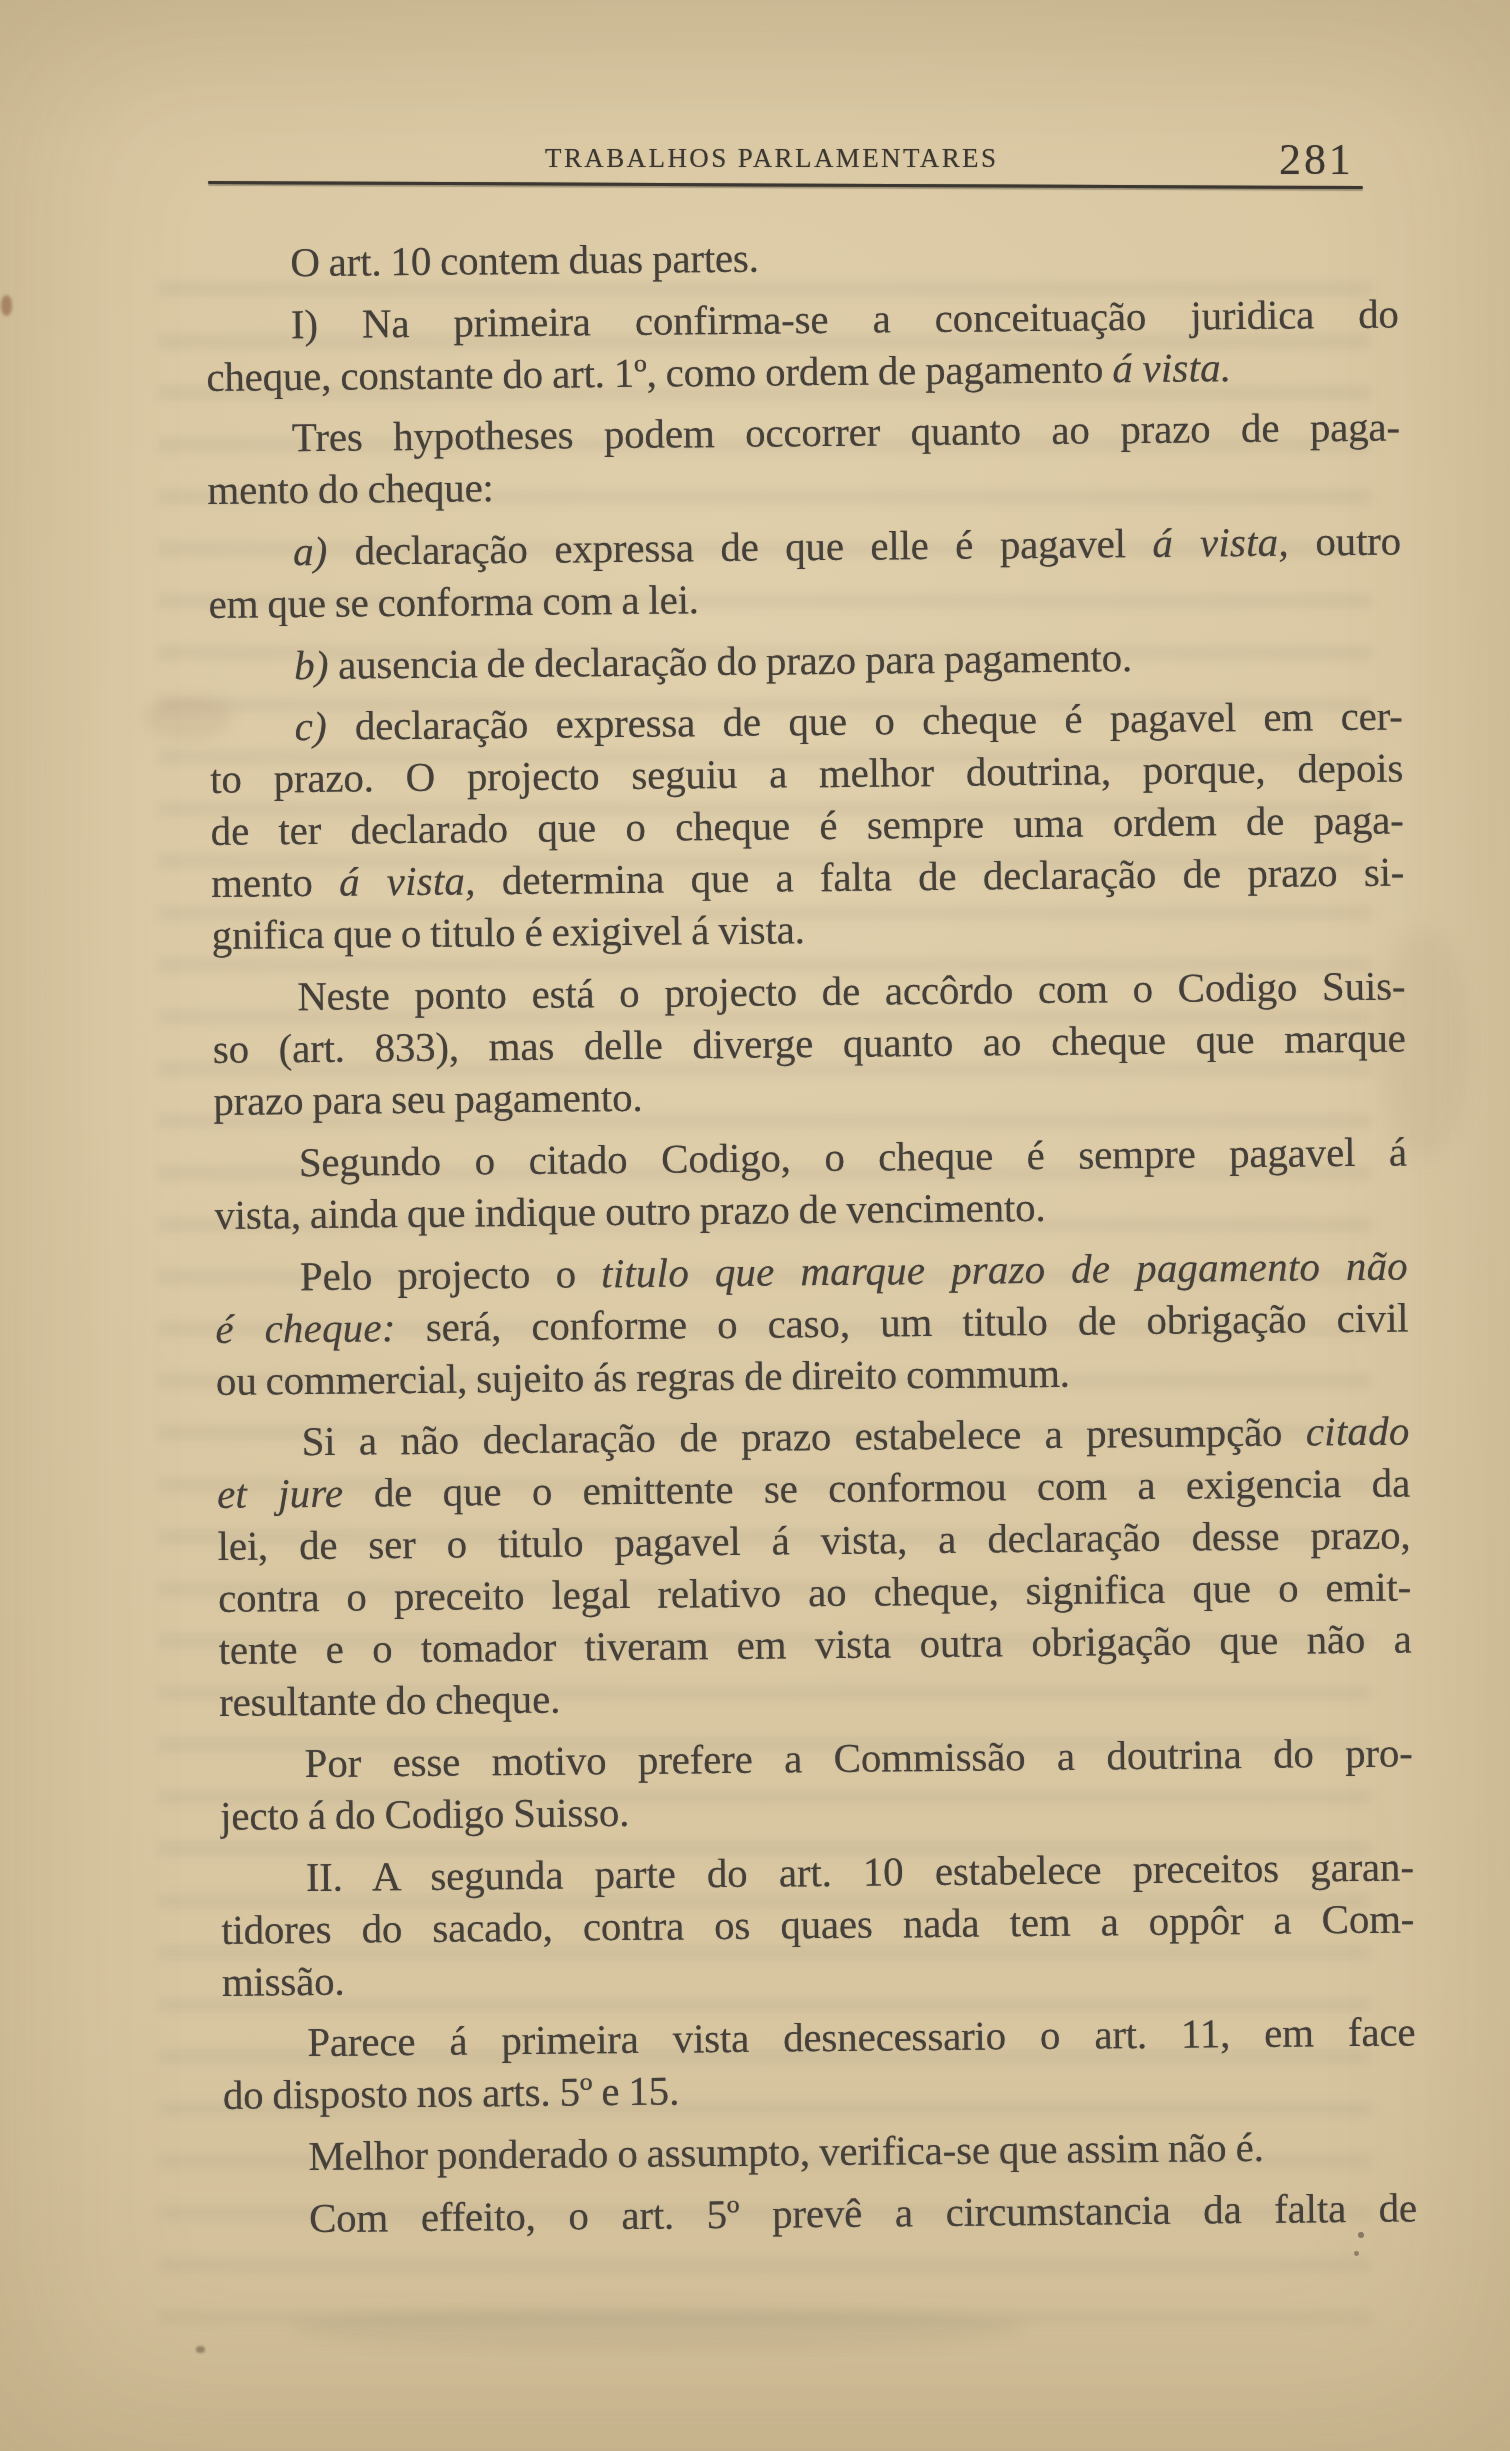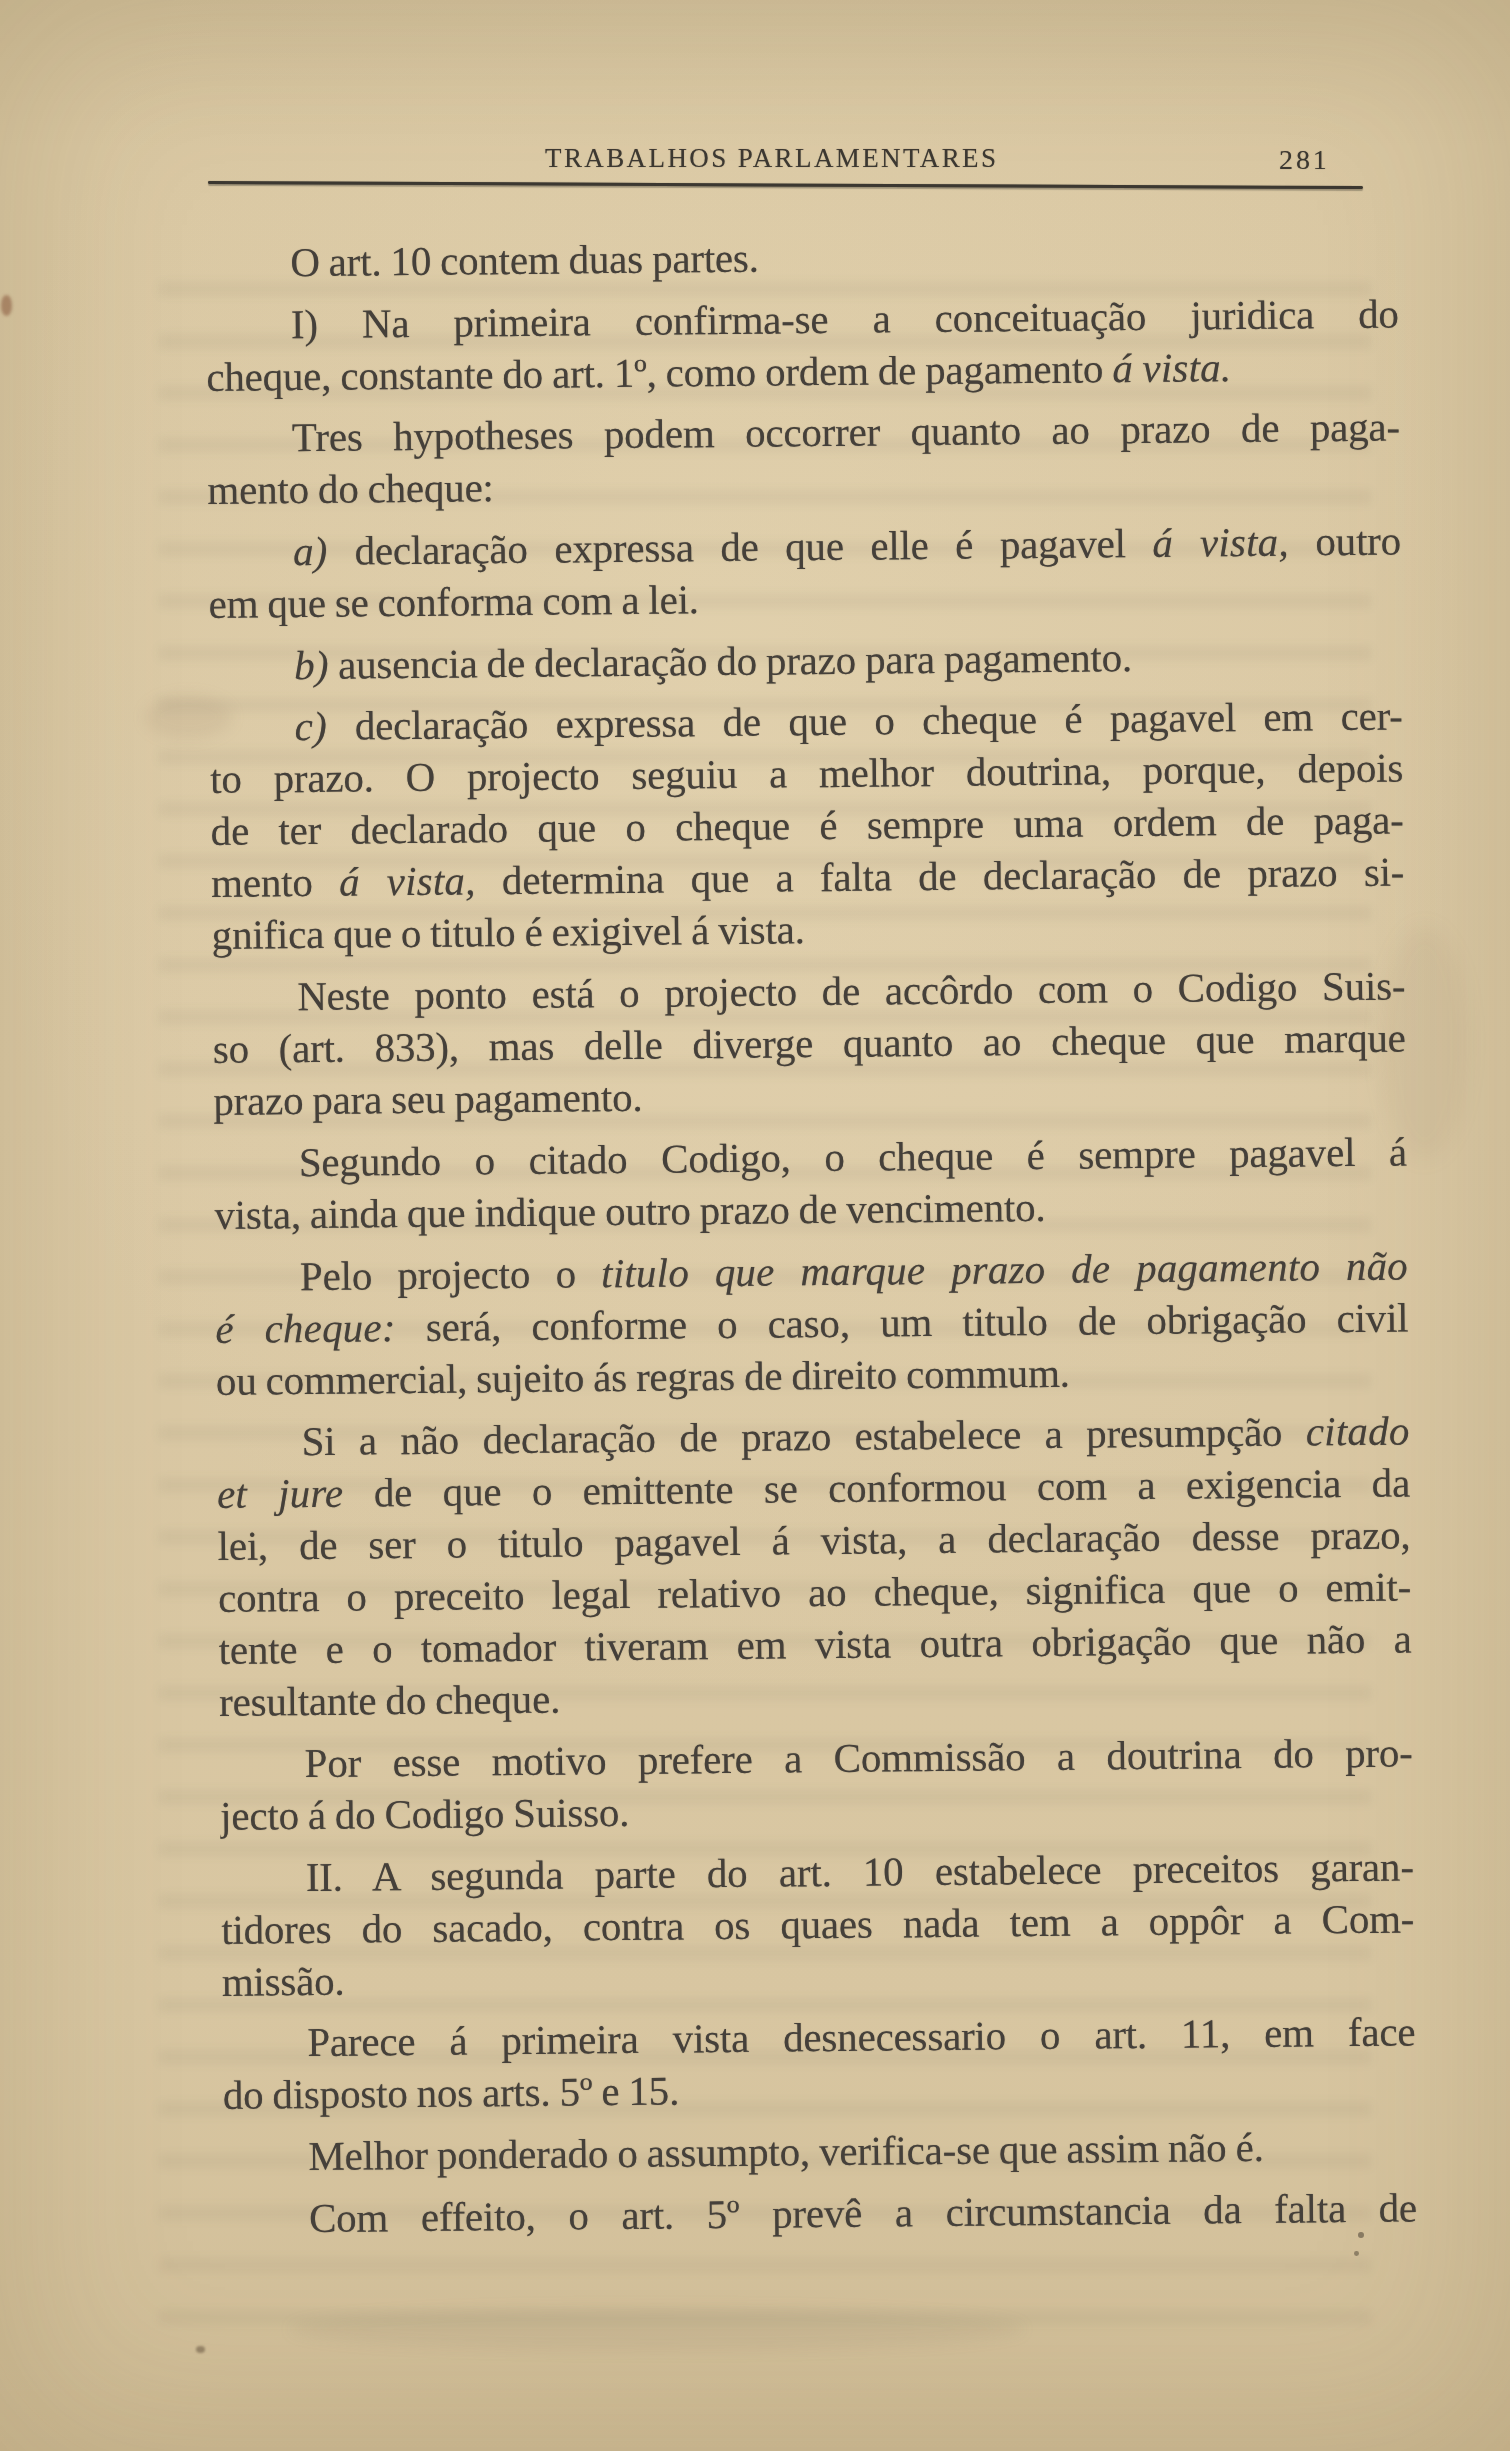--- a/index.html
+++ b/index.html
@@ -22,21 +22,21 @@
   
   .running-title{
     position:absolute;left:498px;top:143px;
     font-size:27px;line-height:31px;letter-spacing:2.4px;
     color:#3d3932;text-shadow:0 0 1px rgba(61,57,50,0.5);
     white-space:nowrap;
     margin-left:47px;
   }
   .page-number{
     position:absolute;left:1279px;top:144px;
-    font-size:28px;line-height:32px;letter-spacing:2.9px;
+    font-size:44px;line-height:32px;letter-spacing:2.9px;
     color:#3d3932;text-shadow:0 0 1px rgba(61,57,50,0.5);
   }
   .header-rule{
     position:absolute;left:208px;top:181px;width:1155px;height:2.9px;
     background:#3c3831;transform:rotate(0.25deg);transform-origin:left center;
     box-shadow:0 1.9px 1px rgba(60,56,49,0.35), 0 0 1px rgba(60,56,49,0.6);
     border-radius:1.9px;
   }
 
   

